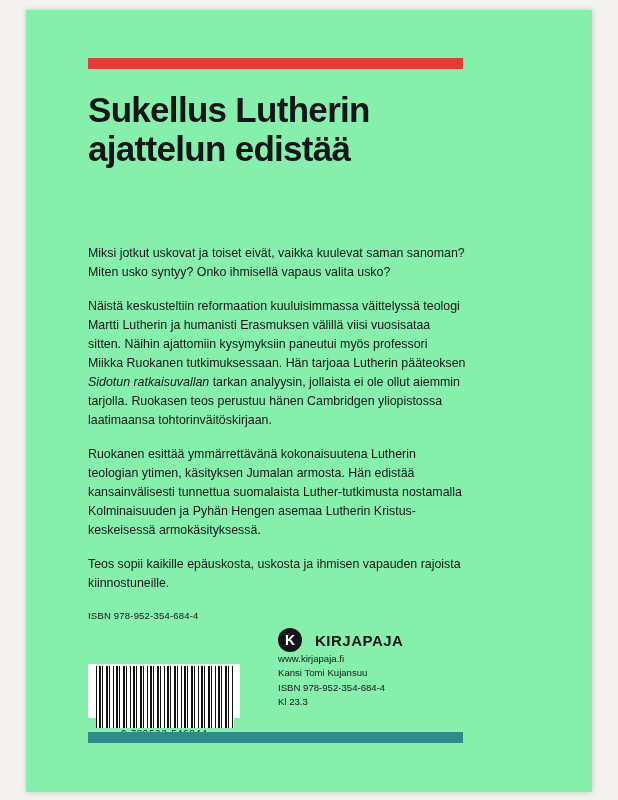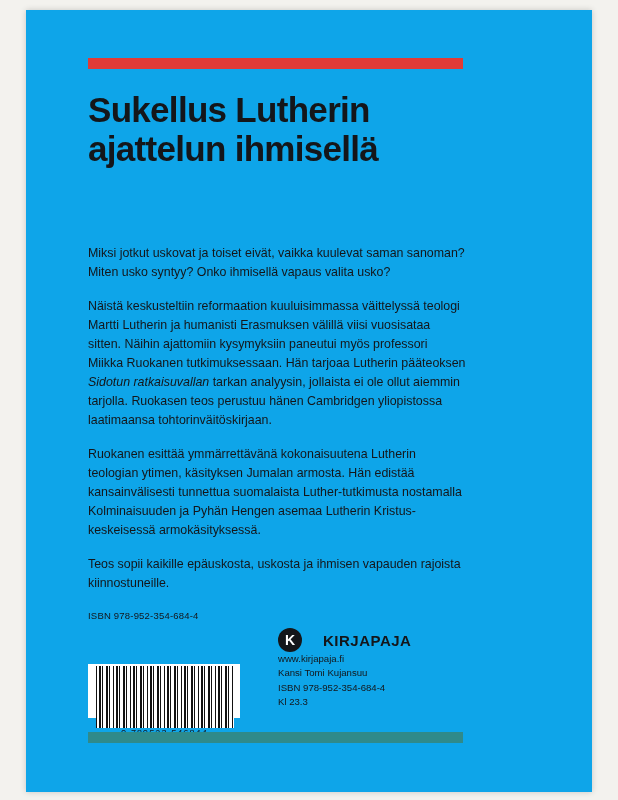--- a/index.html
+++ b/index.html
@@ -21,21 +21,21 @@
     background: #f3f2ee;
   }
 
   
   .cover {
     position: absolute;
     left: 26px;
     top: 10px;
     width: 566px;
     height: 782px;
-    background: #0ea5e9;
+    background: #86efac;
     box-shadow: 0 0 6px rgba(0,0,0,0.18);
   }
 
   .cover-inner {
     position: absolute;
     left: 0;
     top: 0;
     right: 0;
     bottom: 0;
     padding: 0;
@@ -150,21 +150,21 @@
   
   .publisher {
     position: absolute;
     left: 252px;
     top: 618px;
     width: 200px;
   }
   .pub-row {
     display: flex;
     align-items: center;
-    gap: 21px;
+    gap: 13px;
   }
   .pub-mark {
     width: 24px;
     height: 24px;
     border-radius: 50%;
     background: #14161a;
     position: relative;
     flex: none;
   }
   .pub-mark:before {
@@ -197,21 +197,21 @@
 <body>
 
 <div class="page-wrap">
   <div class="cover">
     <div class="cover-inner">
 
       <div class="rule-top"></div>
 
       <div class="title">
         <span class="line">Sukellus Lutherin</span>
-        <span class="line">ajattelun ihmisellä</span>
+        <span class="line">ajattelun edistää</span>
       </div>
 
       <div class="body-copy">
         <p>Miksi jotkut uskovat ja toiset eivät, vaikka kuulevat saman sanoman? Miten usko syntyy? Onko ihmisellä vapaus valita usko?</p>
         <p>Näistä keskusteltiin reformaation kuuluisimmassa väittelyssä teologi Martti Lutherin ja humanisti Erasmuksen välillä viisi vuosisataa sitten. Näihin ajattomiin kysymyksiin paneutui myös professori Miikka Ruokanen tutkimuksessaan. Hän tarjoaa Lutherin pääteoksen <em>Sidotun ratkaisuvallan</em> tarkan analyysin, jollaista ei ole ollut aiemmin tarjolla. Ruokasen teos perustuu hänen Cambridgen yliopistossa laatimaansa tohtorinväitöskirjaan.</p>
         <p>Ruokanen esittää ymmärrettävänä kokonaisuutena Lutherin teologian ytimen, käsityksen Jumalan armosta. Hän edistää kansainvälisesti tunnettua suomalaista Luther-tutkimusta nostamalla Kolminaisuuden ja Pyhän Hengen asemaa Lutherin Kristus-keskeisessä armokäsityksessä.</p>
         <p>Teos sopii kaikille epäuskosta, uskosta ja ihmisen vapauden rajoista kiinnostuneille.</p>
       </div>
 
       <div class="isbn-line isbn-pos">ISBN  978-952-354-684-4</div>

